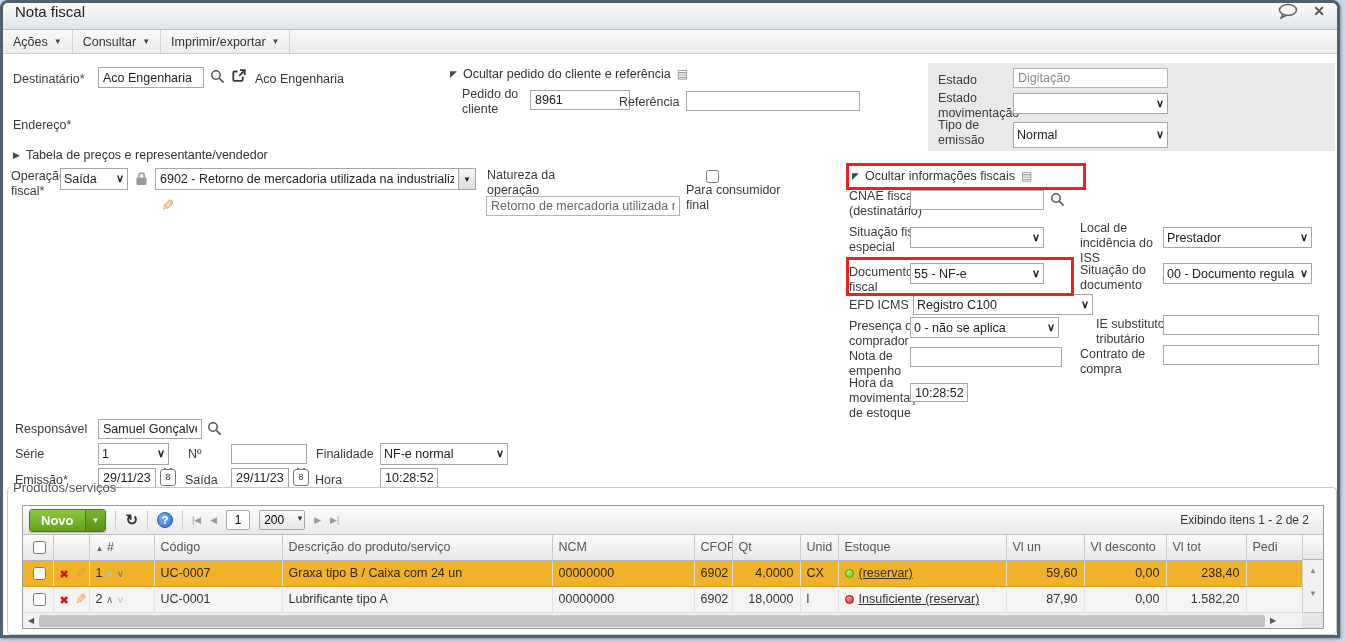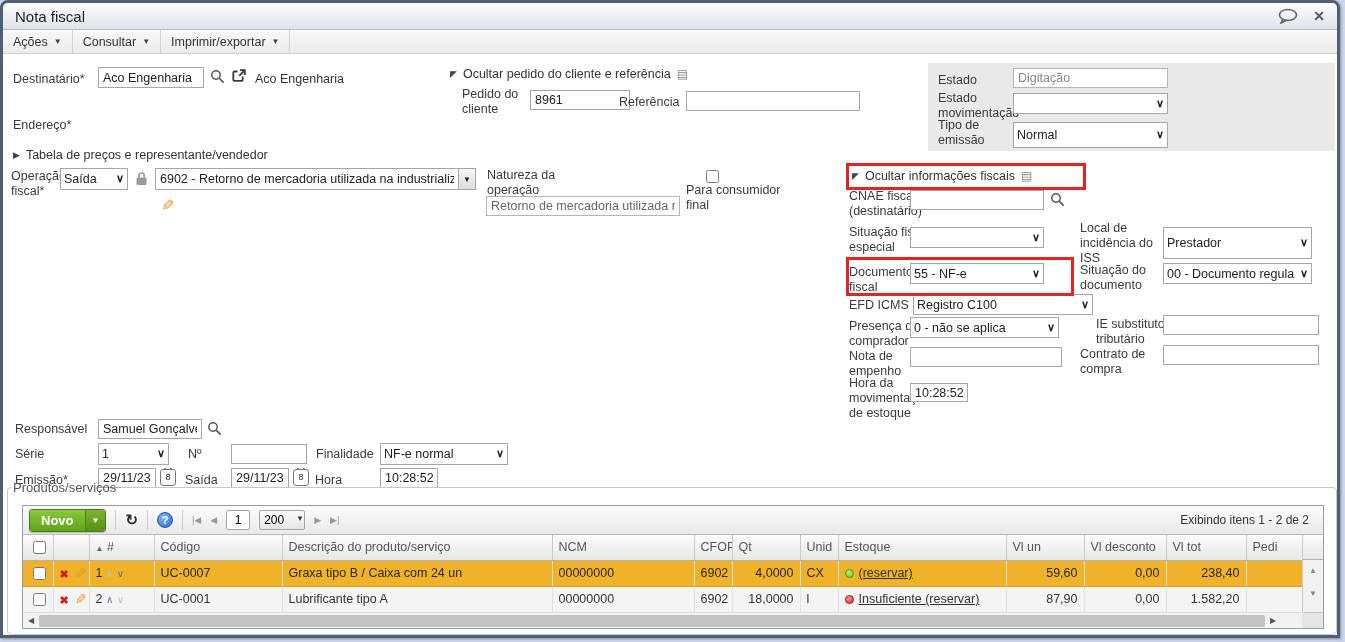--- a/index.html
+++ b/index.html
@@ -12,21 +12,21 @@
   .window {
     position:absolute; left:0; top:0; width:1340px; height:638px;
     border:3px solid #4f6072; border-radius:8px 8px 0 0;
     background:#fff; box-shadow:1px 1px 3px rgba(0,0,0,.35);
     overflow:hidden;
   }
   .titlebar {
     position:absolute; left:0; top:0; right:0; height:27px;
     background:linear-gradient(#fcfcfc,#dfe3e8);
     border-bottom:1px solid #b8bec5;
-    display:flex; align-items:center; padding:0 12px;
+    display:flex; align-items:flex-start; padding:0 12px;
   }
   .title { font-size:15px; color:#222; }
   .tb-icons { margin-left:auto; display:flex; align-items:center; gap:14px; }
   .close-x { font-size:14px; font-weight:bold; color:#555; cursor:pointer; line-height:1; }
   .menubar {
     position:absolute; left:0; top:27px; right:0; height:24px;
     background:linear-gradient(#f8f8f8,#ebebeb);
     border-bottom:1px solid #cfcfcf; display:flex; align-items:stretch;
   }
   .menu-item {
@@ -241,21 +241,21 @@
           <circle cx="6" cy="6" r="4.2" fill="none" stroke="#555" stroke-width="1.5"></circle>
           <line x1="9.4" y1="9.4" x2="13.6" y2="13.6" stroke="#555" stroke-width="1.6"></line>
         </svg>
     </span>
 
     <span class="lbl" style="left:846px;top:171px;width:90px;">Situação fiscal especial</span>
     <div class="selwrap" style="left:907px;top:173px;width:134px;height:21px;">
       <select><option></option></select>
     </div>
     <span class="lbl" style="left:1077px;top:167px;width:88px;">Local de incidência do ISS</span>
-    <div class="selwrap" style="left:1160px;top:173px;width:149px;height:32px;">
+    <div class="selwrap" style="left:1160px;top:173px;width:149px;height:21px;">
       <select><option>Prestador</option></select>
     </div>
 
     <div class="redbox" style="left:843px;top:203px;width:228px;height:39px;"></div>
     <span class="lbl" style="left:846px;top:211px;width:80px;">Documento fiscal</span>
     <div class="selwrap" style="left:907px;top:209px;width:134px;height:21px;">
       <select><option>55 - NF-e</option></select>
     </div>
     <span class="lbl" style="left:1077px;top:209px;width:85px;">Situação do documento</span>
     <div class="selwrap" style="left:1160px;top:209px;width:149px;height:21px;">

